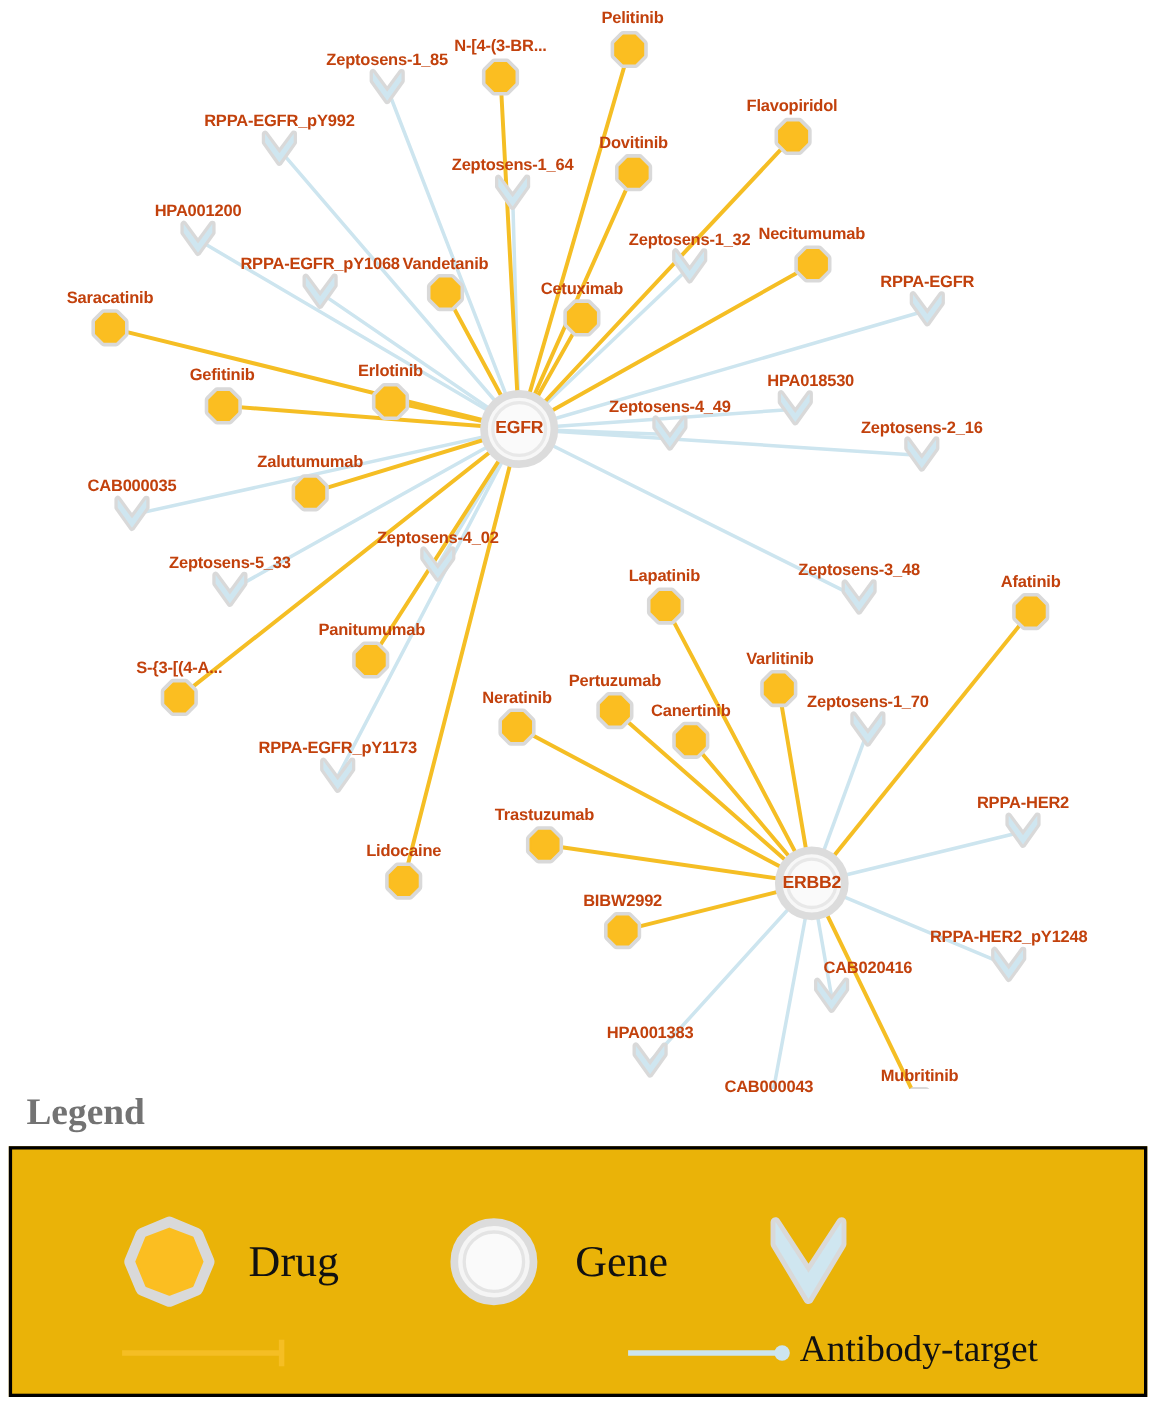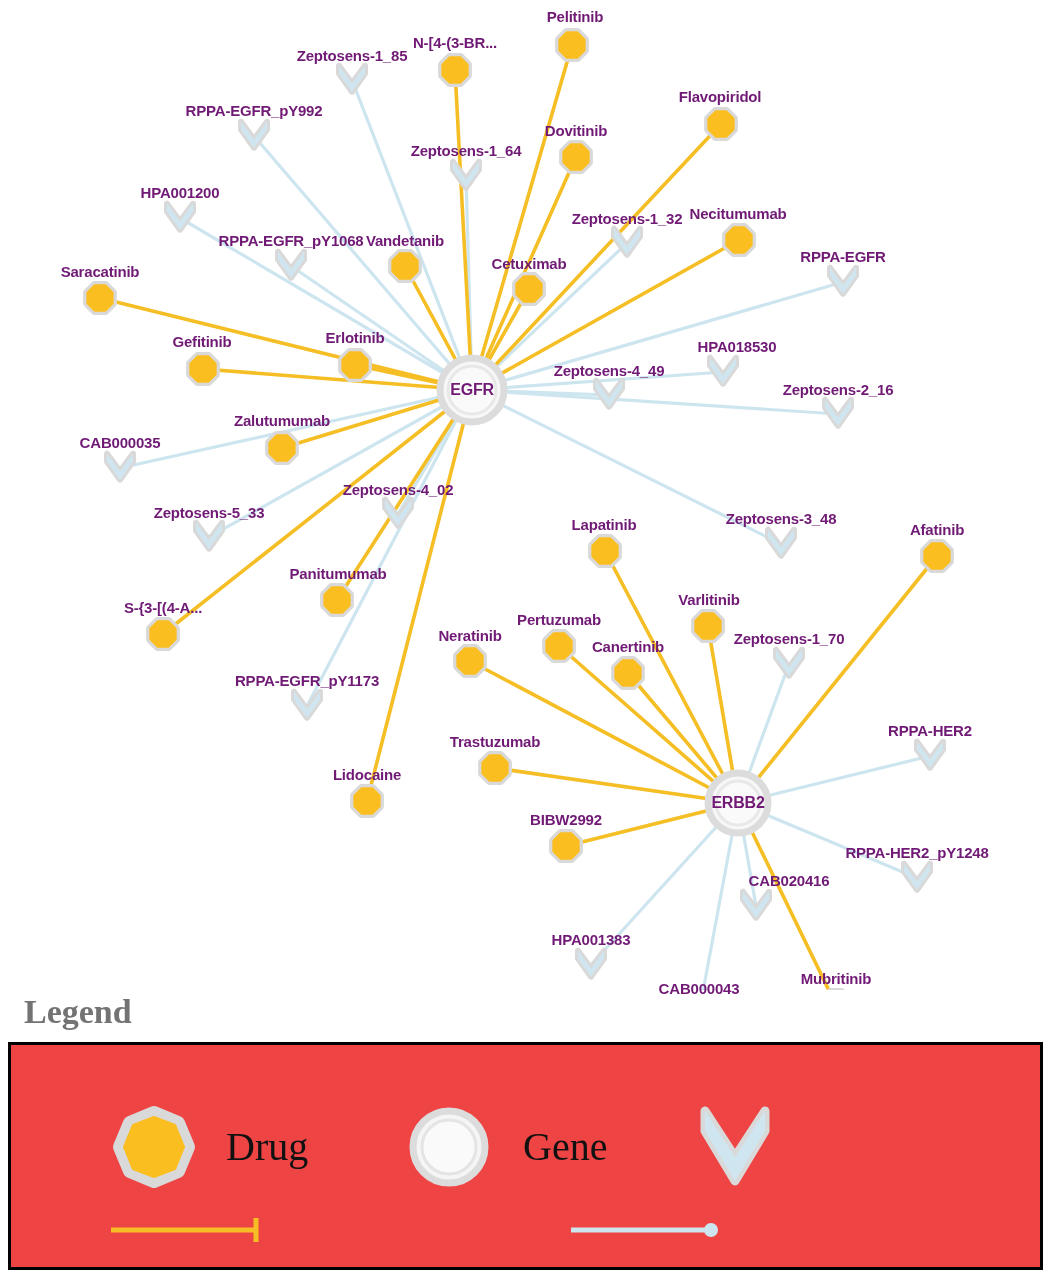--- a/index.html
+++ b/index.html
@@ -20,21 +20,21 @@
     left: 0;
     top: 0;
     width: 1059px;
     height: 990px;
   }
   .node-label {
     position: absolute;
     font-family: "Liberation Sans", sans-serif;
     font-weight: bold;
     font-size: 15px;
-    color: #701a75;
+    color: #c2410c;
     white-space: nowrap;
     transform: translate(-50%, -50%);
     letter-spacing: -0.2px;
     text-align: center;
   }
   .gene-label {
     font-size: 16px;
   }
   
   #legend-title {
@@ -46,21 +46,21 @@
     font-weight: bold;
     color: #737373;
   }
   #legend-box {
     position: absolute;
     left: 8px;
     top: 1042px;
     width: 1035px;
     height: 228px;
     border: 3px solid #000;
-    background: #ef4444;
+    background: #eab308;
     box-sizing: border-box;
   }
   .legend-item-label {
     position: absolute;
     font-family: "Liberation Serif", serif;
     font-size: 40px;
     color: #111;
     white-space: nowrap;
   }
   .legend-edge-label {
@@ -298,15 +298,16 @@
         <line x1="245" y1="173" x2="245" y2="197" stroke="#F5BE24" stroke-width="5"></line>
       </g>
 
       <g>
         <line x1="560" y1="185" x2="694" y2="185" stroke="#CDE5EF" stroke-width="5"></line>
         <circle cx="700" cy="185" r="7" fill="#CDE5EF"></circle>
       </g>
     </svg>
     <div class="legend-item-label" style="left:215px; top:78px;">Drug</div>
     <div class="legend-item-label" style="left:512px; top:78px;">Gene</div>
+    <div class="legend-edge-label" style="left:716px; top:163px;">Antibody-target</div>
   </div>
 
 </div>
 
 </body></html>

